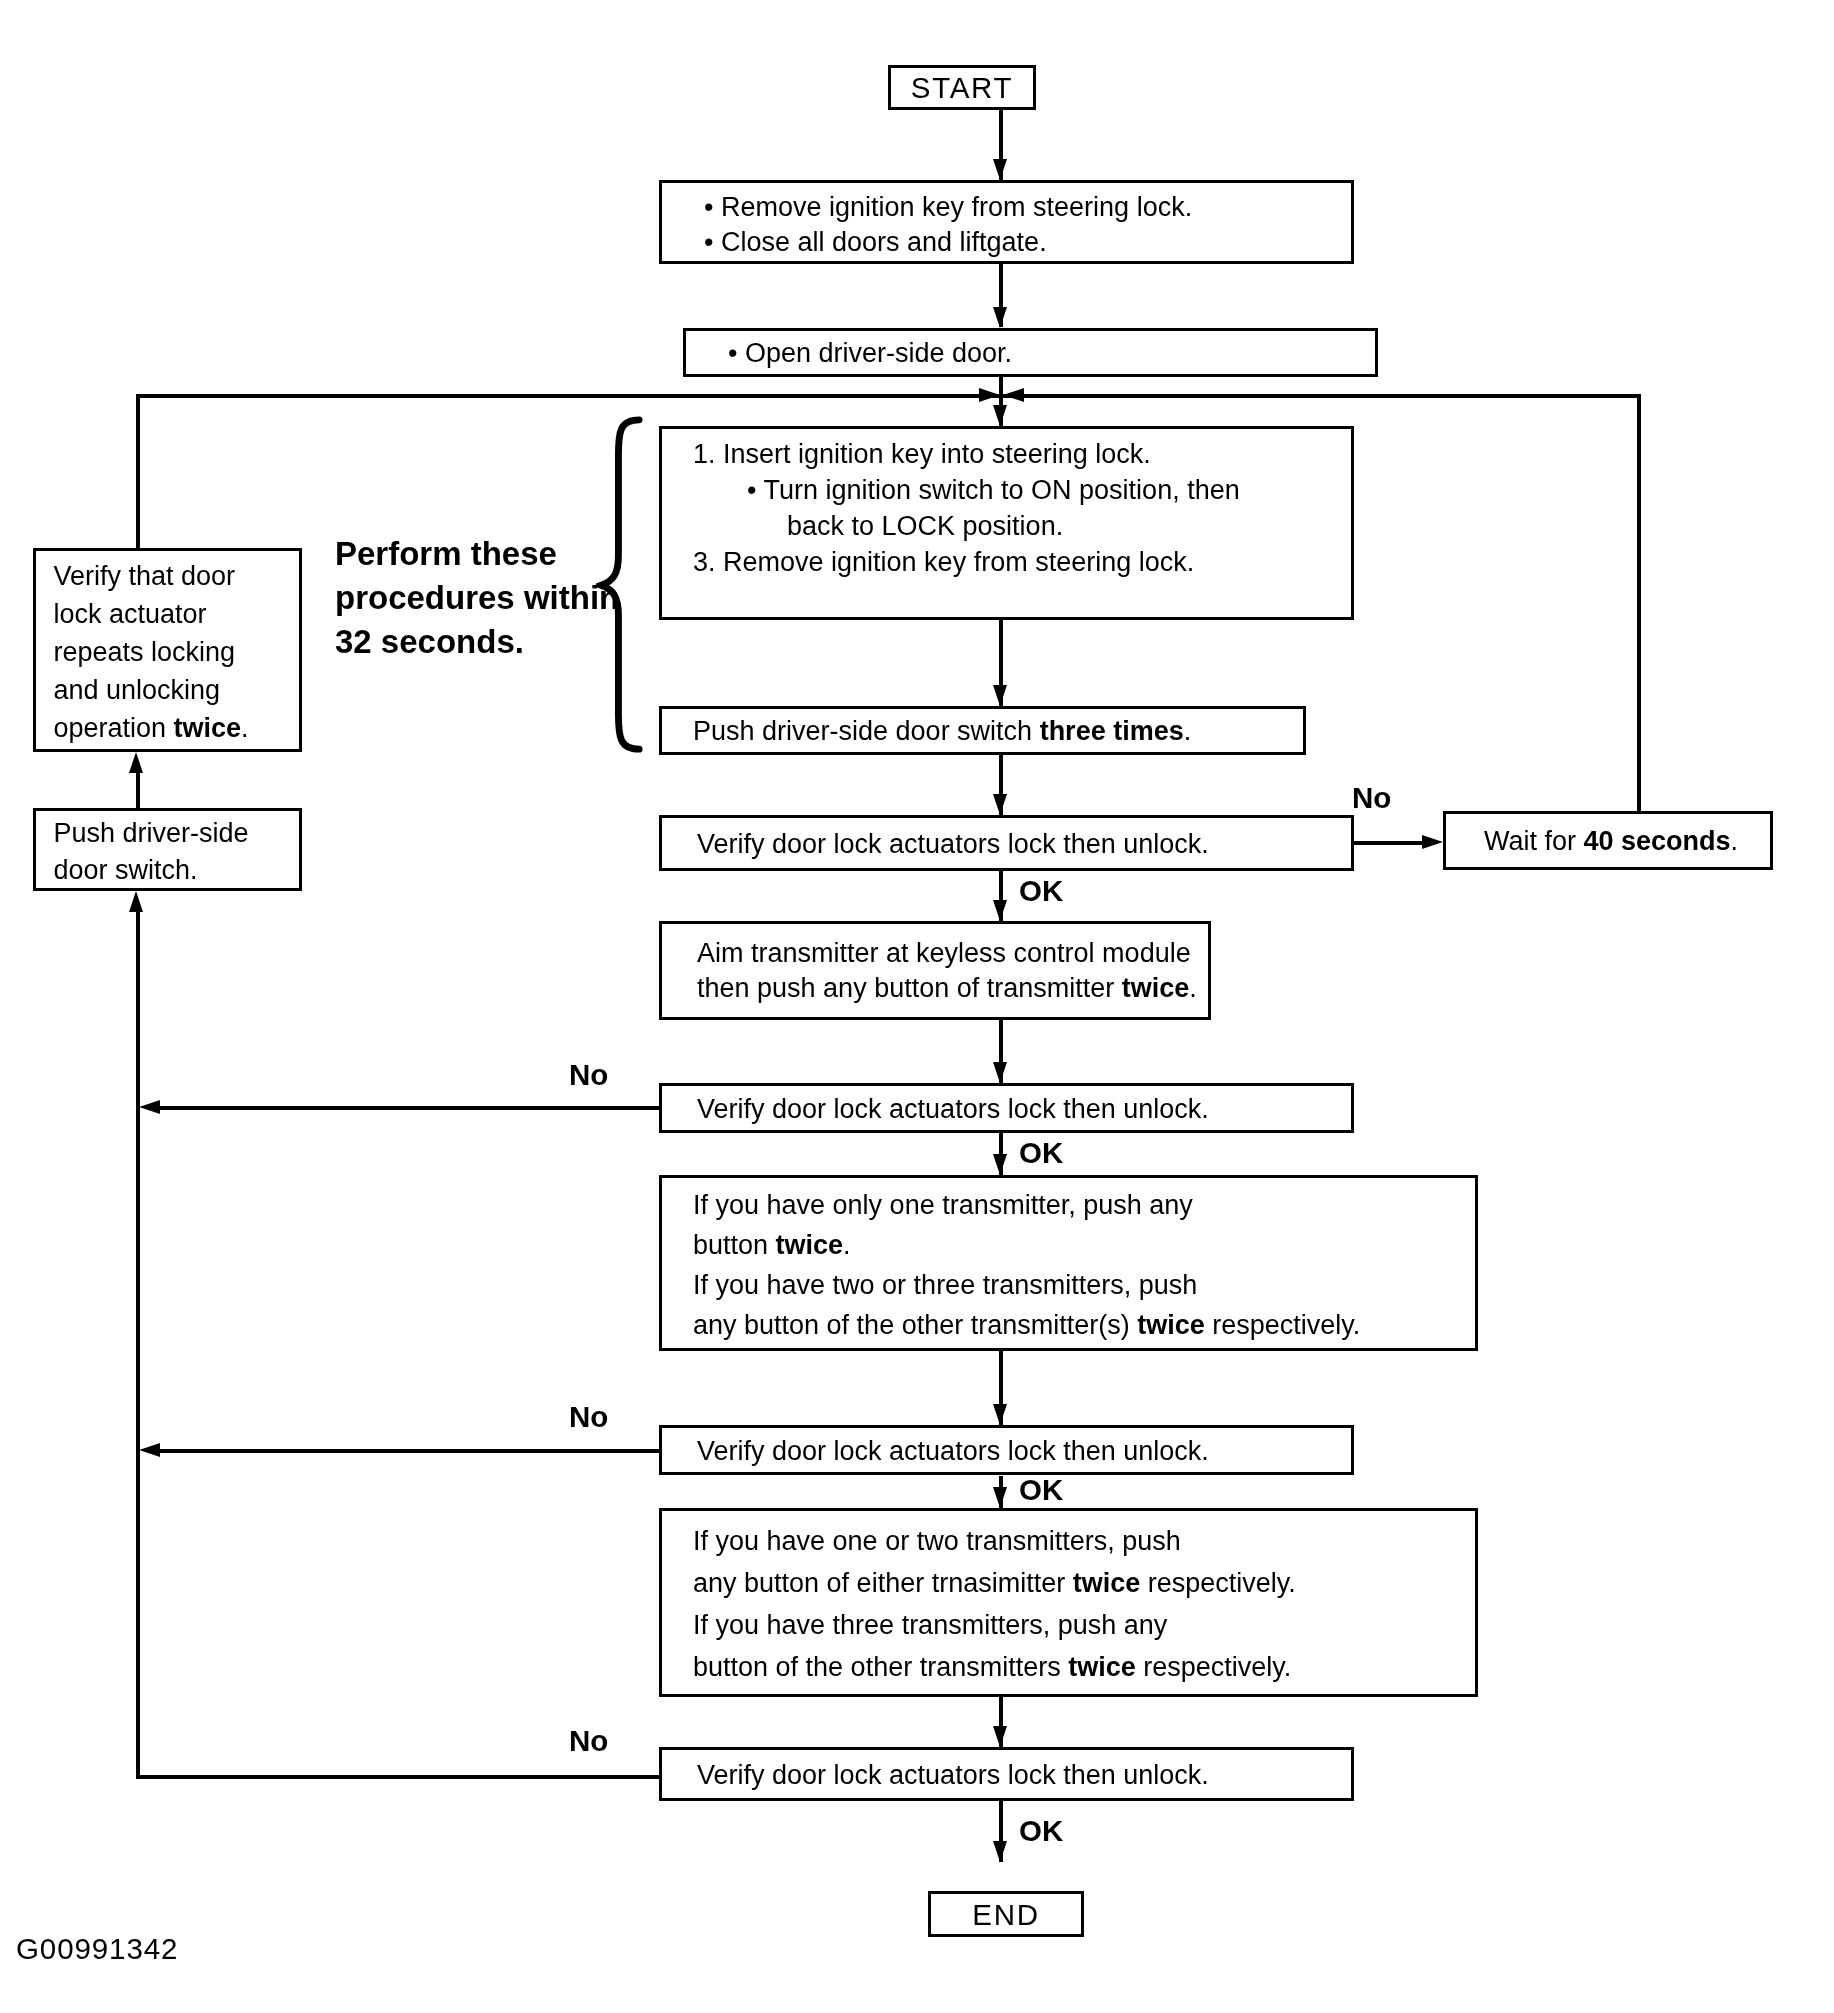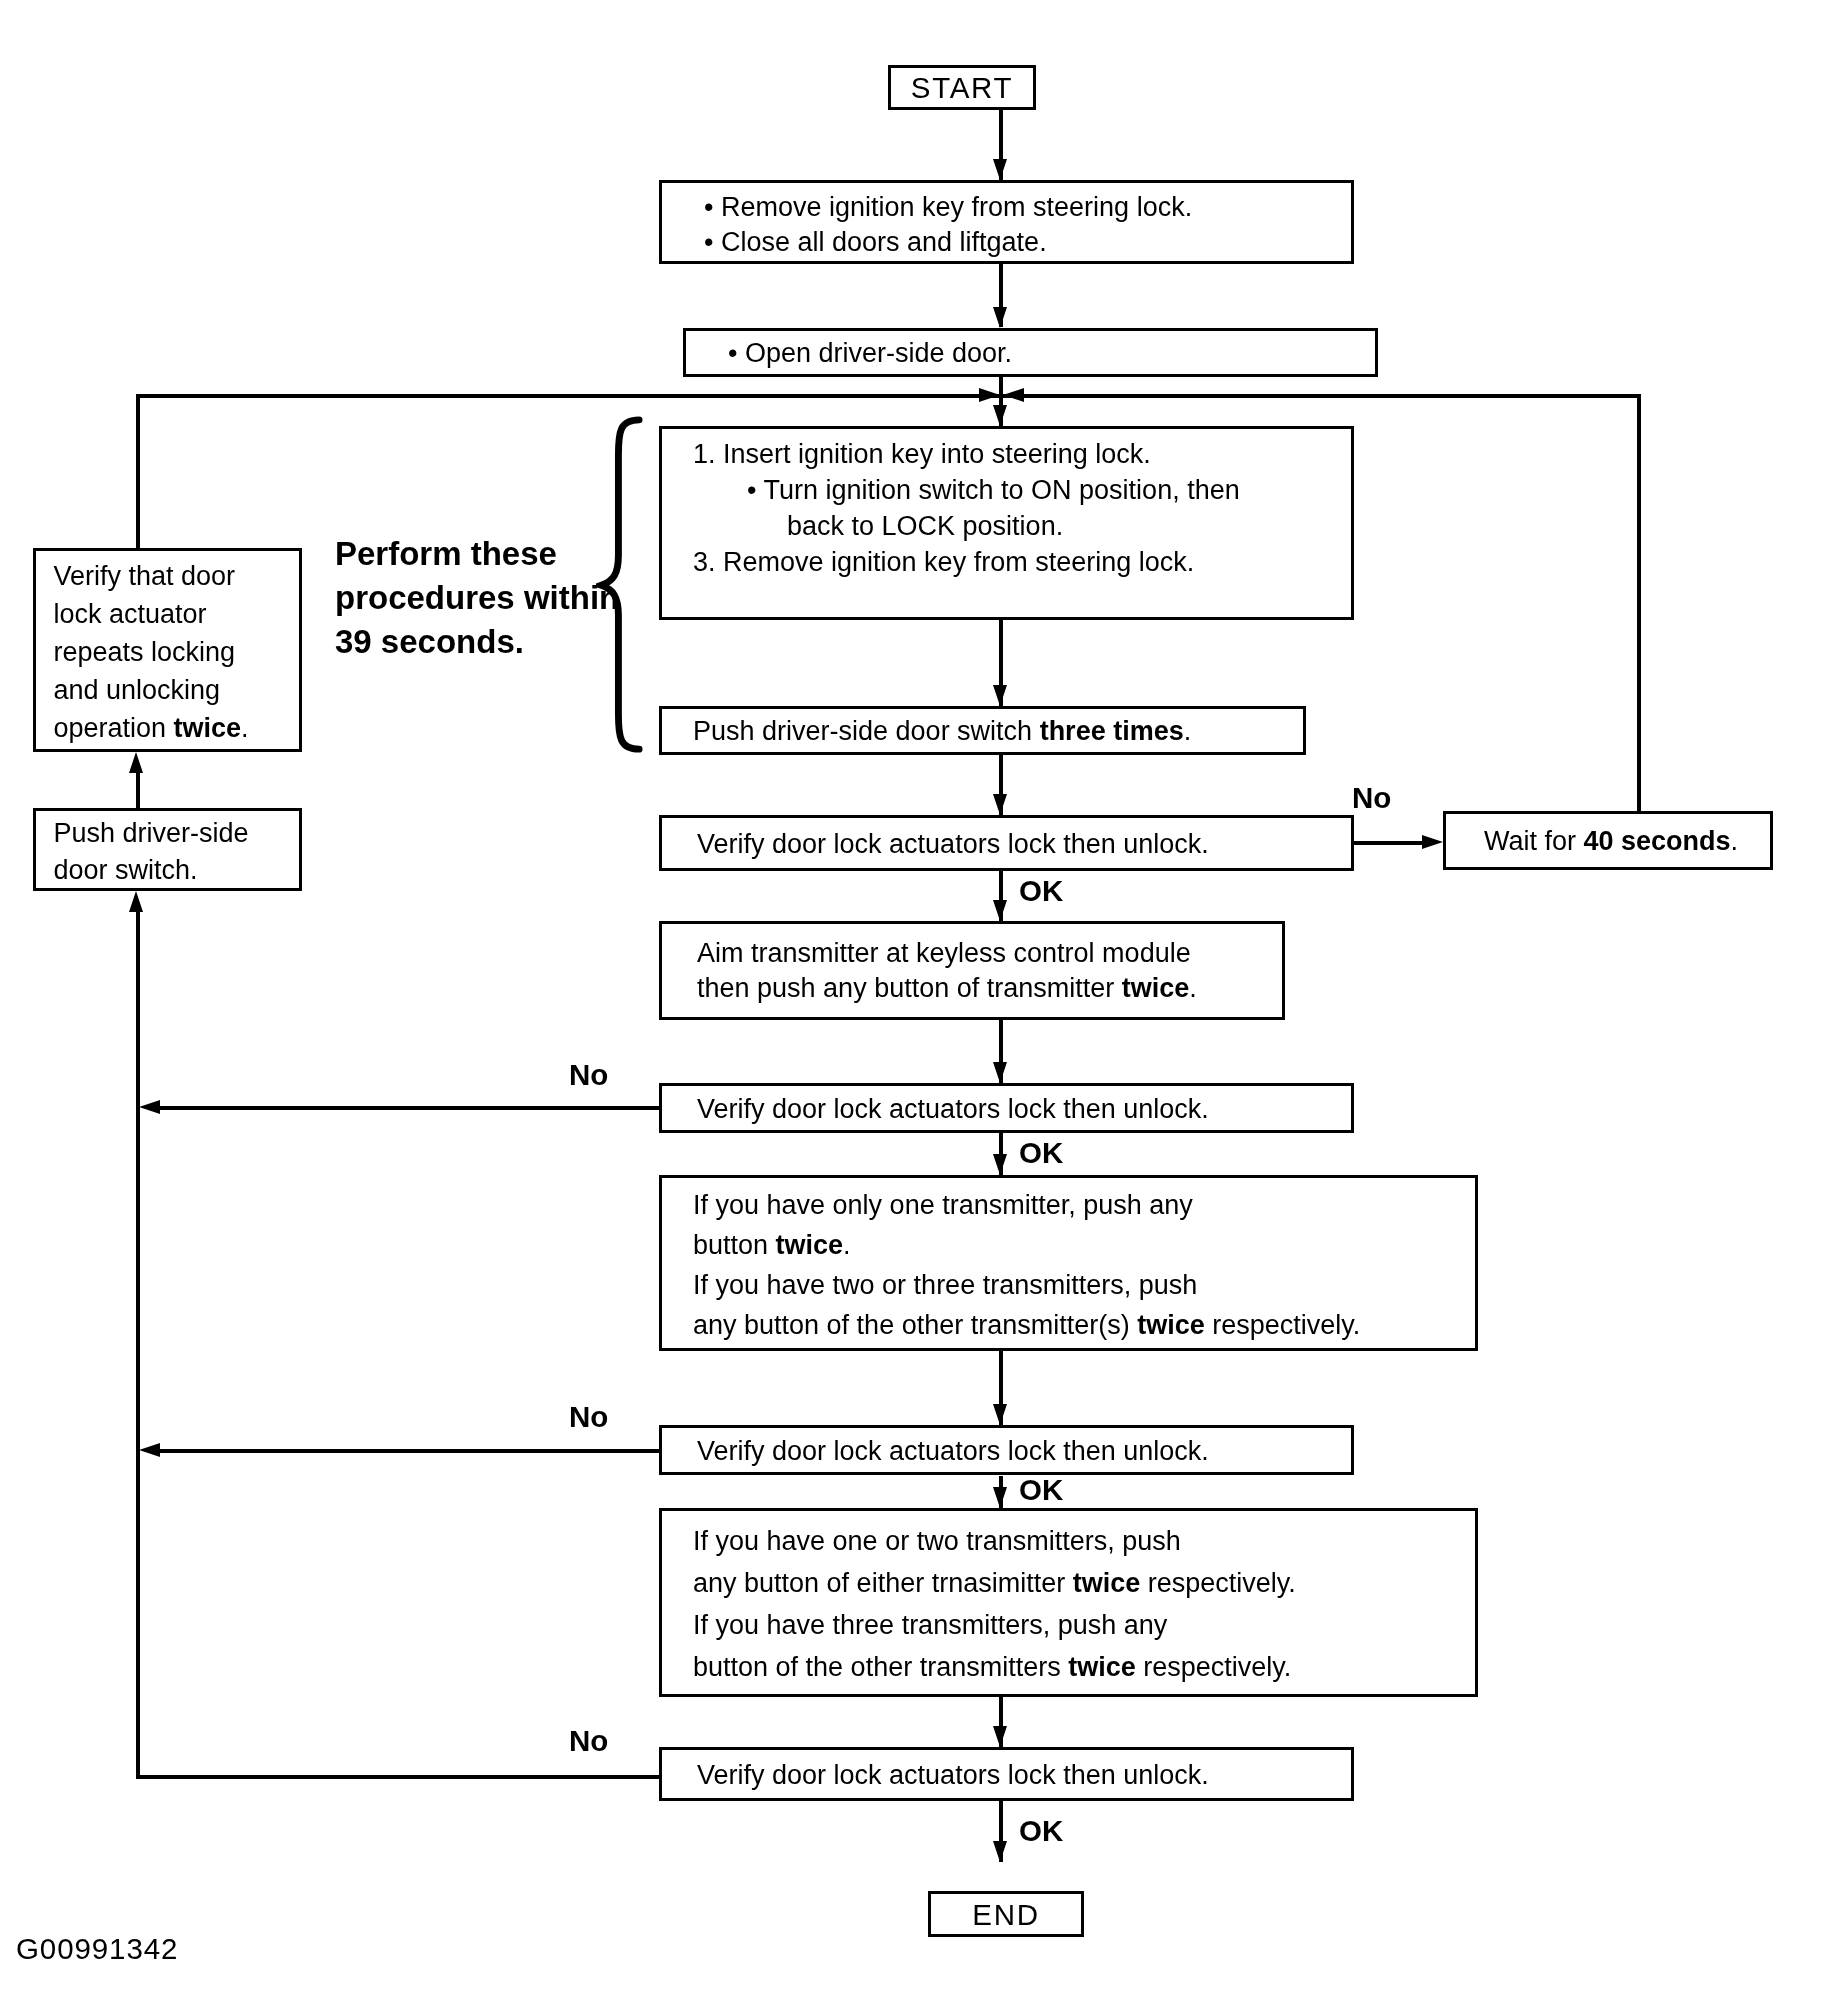--- a/index.html
+++ b/index.html
@@ -121,21 +121,21 @@
     </div>
 
   <div class="box" style="left:659px;top:815px;width:695px;height:56px;padding:8.7px 0 0 35px;">
       <div class="tline"><span>Verify door lock actuators lock then unlock.</span></div>
     </div>
 
   <div class="box" style="left:1443px;top:811px;width:330px;height:59px;padding:10.4px 0 0 38px;">
       <div class="tline"><span>Wait for </span><b>40 seconds</b><span>.</span></div>
     </div>
 
-  <div class="box" style="left:659px;top:921px;width:626px;height:99px;padding:12px 0 0 35px;">
+  <div class="box" style="left:659px;top:921px;width:552px;height:99px;padding:12px 0 0 35px;">
       <div class="tline"><span>Aim transmitter at keyless control module</span></div>
       <div class="tline"><span>then push any button of transmitter </span><b>twice</b><span>.</span></div>
     </div>
 
   <div class="box" style="left:659px;top:1083px;width:695px;height:50px;padding:6px 0 0 35px;">
       <div class="tline"><span>Verify door lock actuators lock then unlock.</span></div>
     </div>
 
   <div class="box" style="left:659px;top:1175px;width:819px;height:176px;padding:7px 0 0 31px;line-height:40px;">
       <div class="tline"><span>If you have only one transmitter, push any</span></div>
@@ -176,21 +176,21 @@
       <div class="tline"><span>door switch.</span></div>
     </div>
 
   <svg class="brace" style="left:596px;top:414px;" width="50" height="341" viewBox="0 0 58 392">
     <path d="M 50 5 C 28 5 26 18 26 46 L 26 162 C 26 184 20 192 6 197 C 20 202 26 210 26 232 L 26 346 C 26 374 28 387 50 387" fill="none" stroke="#000" stroke-width="8" stroke-linecap="round"></path>
   </svg>
 
   <div class="note" style="left:335px;top:532px;">
       <div class="tline"><b>Perform these</b></div>
       <div class="tline"><b>procedures within</b></div>
-      <div class="tline"><b>39 seconds.</b></div>
+      <div class="tline"><b>32 seconds.</b></div>
     </div>
 
   <div class="flag" style="left:1352px;top:780px;">No</div>
   <div class="flag" style="left:1019px;top:873px;">OK</div>
   <div class="flag" style="left:569px;top:1057px;">No</div>
   <div class="flag" style="left:1019px;top:1135px;">OK</div>
   <div class="flag" style="left:569px;top:1399px;">No</div>
   <div class="flag" style="left:1019px;top:1472px;">OK</div>
   <div class="flag" style="left:569px;top:1723px;">No</div>
   <div class="flag" style="left:1019px;top:1813px;">OK</div>

